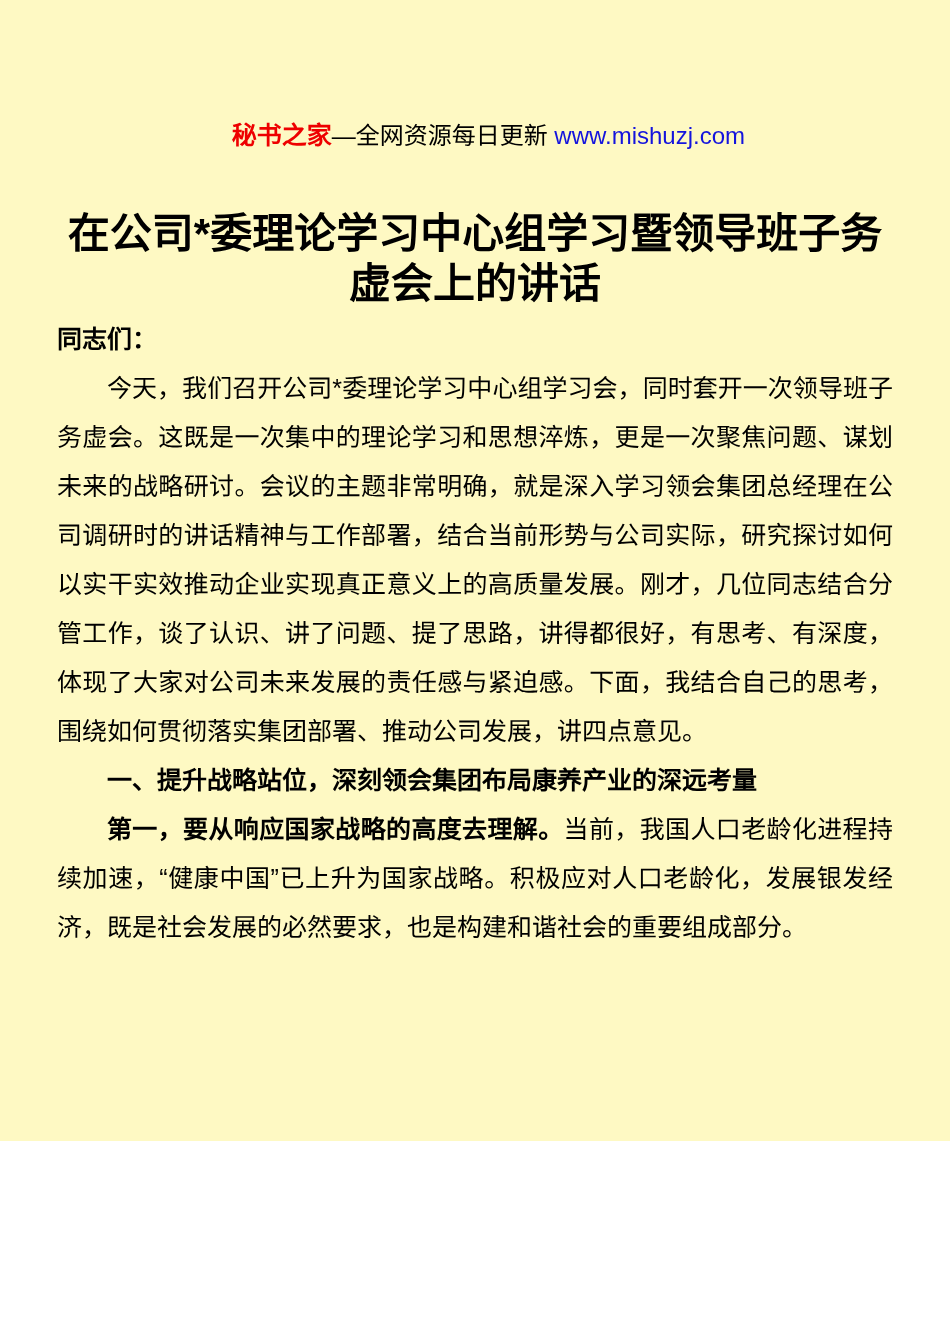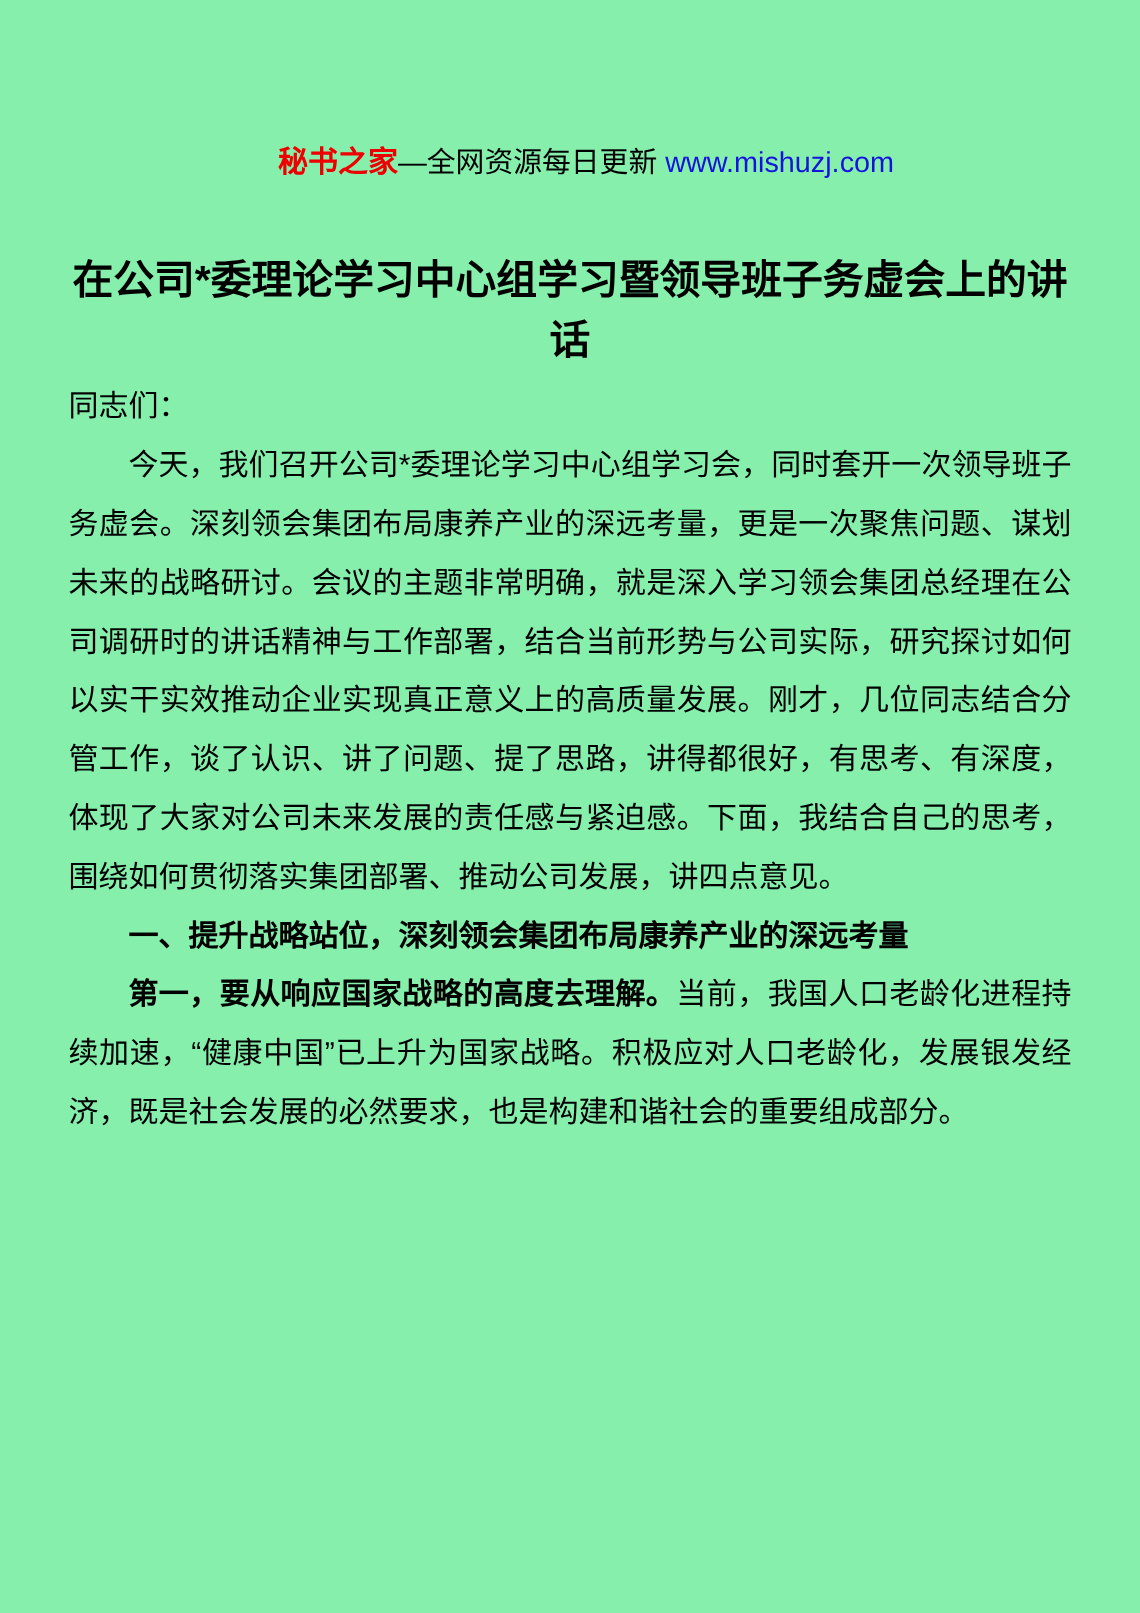--- a/index.html
+++ b/index.html
@@ -1,63 +1,63 @@
 <!DOCTYPE html>
 <html lang="zh-CN"><head>
 <meta charset="utf-8">
 <style>
   html, body { margin: 0; padding: 0; background: #ffffff; }
   .page {
     width: 950px;
-    height: 1344px;
+    height: 1141px;
     box-sizing: border-box;
     padding: 0 57px;
-    background: #86efac;
+    background: #fef9c3;
     color: #000000;
     font-family: "Liberation Sans", "DejaVu Sans", sans-serif;
     overflow: hidden;
   }
   .header {
     padding-top: 84px;
     text-align: center;
     font-size: 24px;
     line-height: 34px;
     white-space: pre;
   }
   .site-name { font-weight: 700; font-size: 25px; }
   .site-url { text-decoration: none; cursor: pointer; }
   .title {
     margin: 22px 0 0 0;
-    font-size: 34px;
+    font-size: 42px;
     font-weight: 700;
     line-height: 50px;
     text-align: center;
     color: #000000;
   }
   .doc-body {
     margin-top: 6px;
     font-size: 25px;
     line-height: 49px;
     text-align: justify;
   }
   .para { margin: 0; text-indent: 2em; }
-  .para.salutation { text-indent: 0; }
+  .para.salutation { text-indent: 0; font-weight: bold; }
   .bold { font-weight: 700; margin-top: 40px; }
 </style>
 </head>
 <body>
 
 <div class="page">
 
   <div class="header">
     <span class="site-name" style="color: rgb(238, 0, 0);">秘书之家</span><span style="color: rgb(0, 0, 0);">—全网资源每日更新 </span><span class="site-url" style="color: rgb(20, 20, 221);">www.mishuzj.com</span>
   </div>
 
   <h1 class="title">在公司*委理论学习中心组学习暨领导班子务虚会上的讲话</h1>
 
   <div class="doc-body" id="doc-body">
       <p class="para salutation"><span>同志们：</span></p>
-      <p class="para body"><span>今天，我们召开公司*委理论学习中心组学习会，同时套开一次领导班子务虚会。深刻领会集团布局康养产业的深远考量，更是一次聚焦问题、谋划未来的战略研讨。会议的主题非常明确，就是深入学习领会集团总经理在公司调研时的讲话精神与工作部署，结合当前形势与公司实际，研究探讨如何以实干实效推动企业实现真正意义上的高质量发展。刚才，几位同志结合分管工作，谈了认识、讲了问题、提了思路，讲得都很好，有思考、有深度，体现了大家对公司未来发展的责任感与紧迫感。下面，我结合自己的思考，围绕如何贯彻落实集团部署、推动公司发展，讲四点意见。</span></p>
+      <p class="para body"><span>今天，我们召开公司*委理论学习中心组学习会，同时套开一次领导班子务虚会。这既是一次集中的理论学习和思想淬炼，更是一次聚焦问题、谋划未来的战略研讨。会议的主题非常明确，就是深入学习领会集团总经理在公司调研时的讲话精神与工作部署，结合当前形势与公司实际，研究探讨如何以实干实效推动企业实现真正意义上的高质量发展。刚才，几位同志结合分管工作，谈了认识、讲了问题、提了思路，讲得都很好，有思考、有深度，体现了大家对公司未来发展的责任感与紧迫感。下面，我结合自己的思考，围绕如何贯彻落实集团部署、推动公司发展，讲四点意见。</span></p>
       <p class="para heading"><span class="bold">一、提升战略站位，深刻领会集团布局康养产业的深远考量</span></p>
       <p class="para body"><span class="bold">第一，要从响应国家战略的高度去理解。</span><span>当前，我国人口老龄化进程持续加速，“健康中国”已上升为国家战略。积极应对人口老龄化，发展银发经济，既是社会发展的必然要求，也是构建和谐社会的重要组成部分。</span></p>
     </div>
 
 </div>
 
 </body></html>

